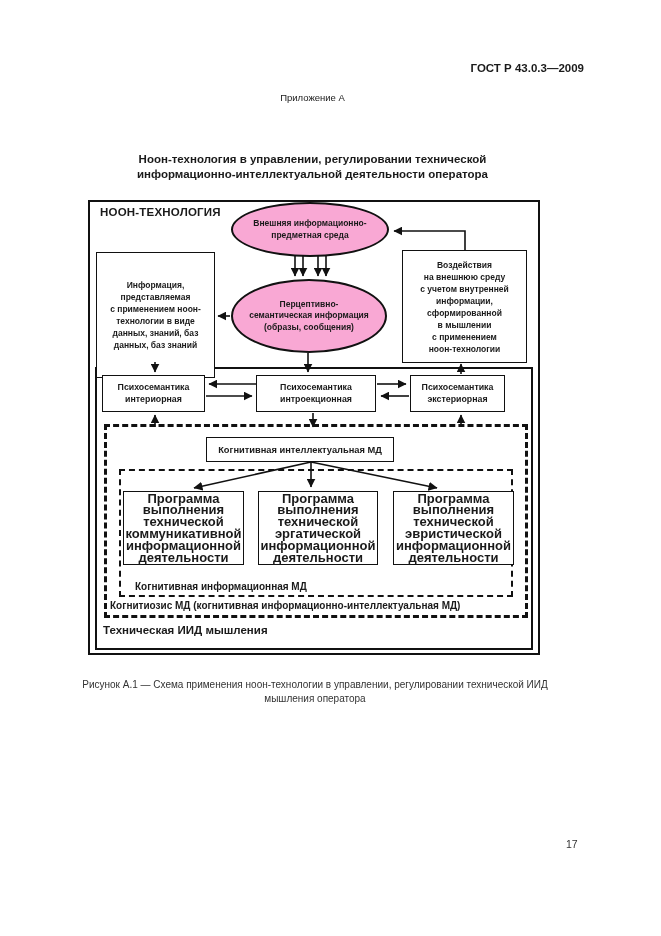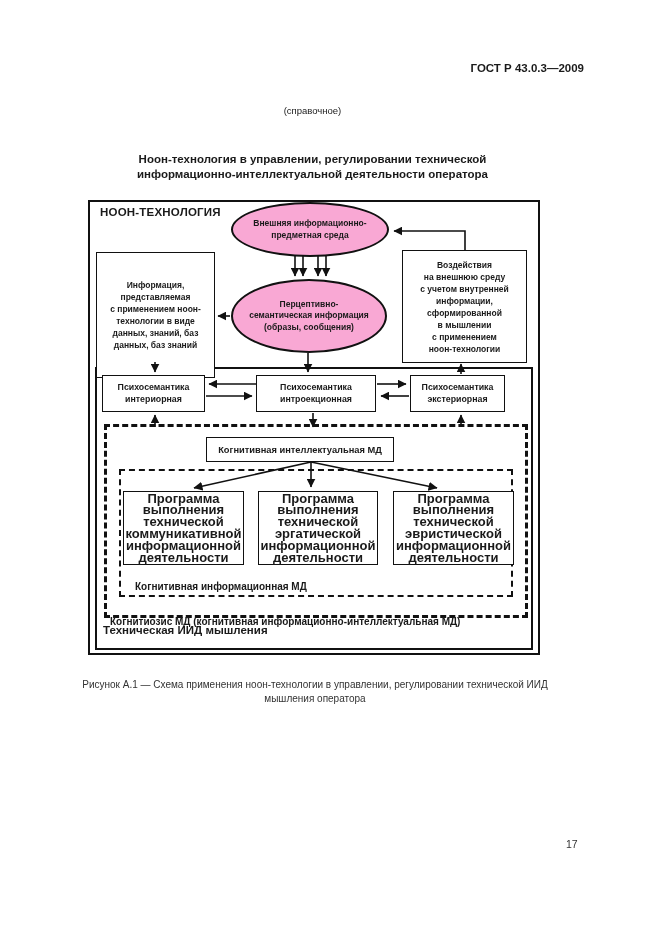--- a/index.html
+++ b/index.html
@@ -44,35 +44,35 @@
   .dashed-inner { left:119px; top:469px; width:394px; height:128px; border:2px dashed #111; }
 
   .cog-box { left:206px; top:437px; width:188px; height:25px; font-size:9.3px; }
 
   .prog { top:491px; height:74px; font-size:13px; line-height:11.8px; }
   .prog-left   { left:123px; width:121px; }
   .prog-middle { left:258px; width:120px; }
   .prog-right  { left:393px; width:121px; }
 
   .lbl-cog-info   { left:127px; top:581px; font-size:10px;   font-weight:bold;padding-left:8px; }
-  .lbl-cognitiosis{ left:110px; top:600px; font-size:10px;   font-weight:bold;margin-top:16px; }
+  .lbl-cognitiosis{ left:110px; top:600px; font-size:10px;   font-weight:bold; }
   .lbl-technical  { left:103px; top:624px; font-size:11.5px; font-weight:bold; }
 
   .caption { left:60px; width:510px; top:678px; font-size:10px; line-height:14px; color:#333; }
   .page-num { left:566px; top:838px; font-size:10.5px; color:#333; }
 
   svg.wires { position:absolute; left:0; top:0; pointer-events:none; z-index:3; }
 </style>
 </head>
 <body>
 
 <div class="page">
 
   <div class="abs hdr-right">ГОСТ Р 43.0.3—2009</div>
-  <div class="abs appx2 ctr">(справочное)</div>
+  <div class="abs appx ctr">Приложение А</div>
   <div class="abs title ctr ml">Ноон-технология в управлении, регулировании технической
 информационно-интеллектуальной деятельности оператора</div>
 
   <div class="abs outer-box"></div>
   <div class="abs tech-box"></div>
   <div class="abs dashed-outer"></div>
   <div class="abs dashed-inner"></div>
 
   <div class="abs noon-label">НООН-ТЕХНОЛОГИЯ</div>
 

